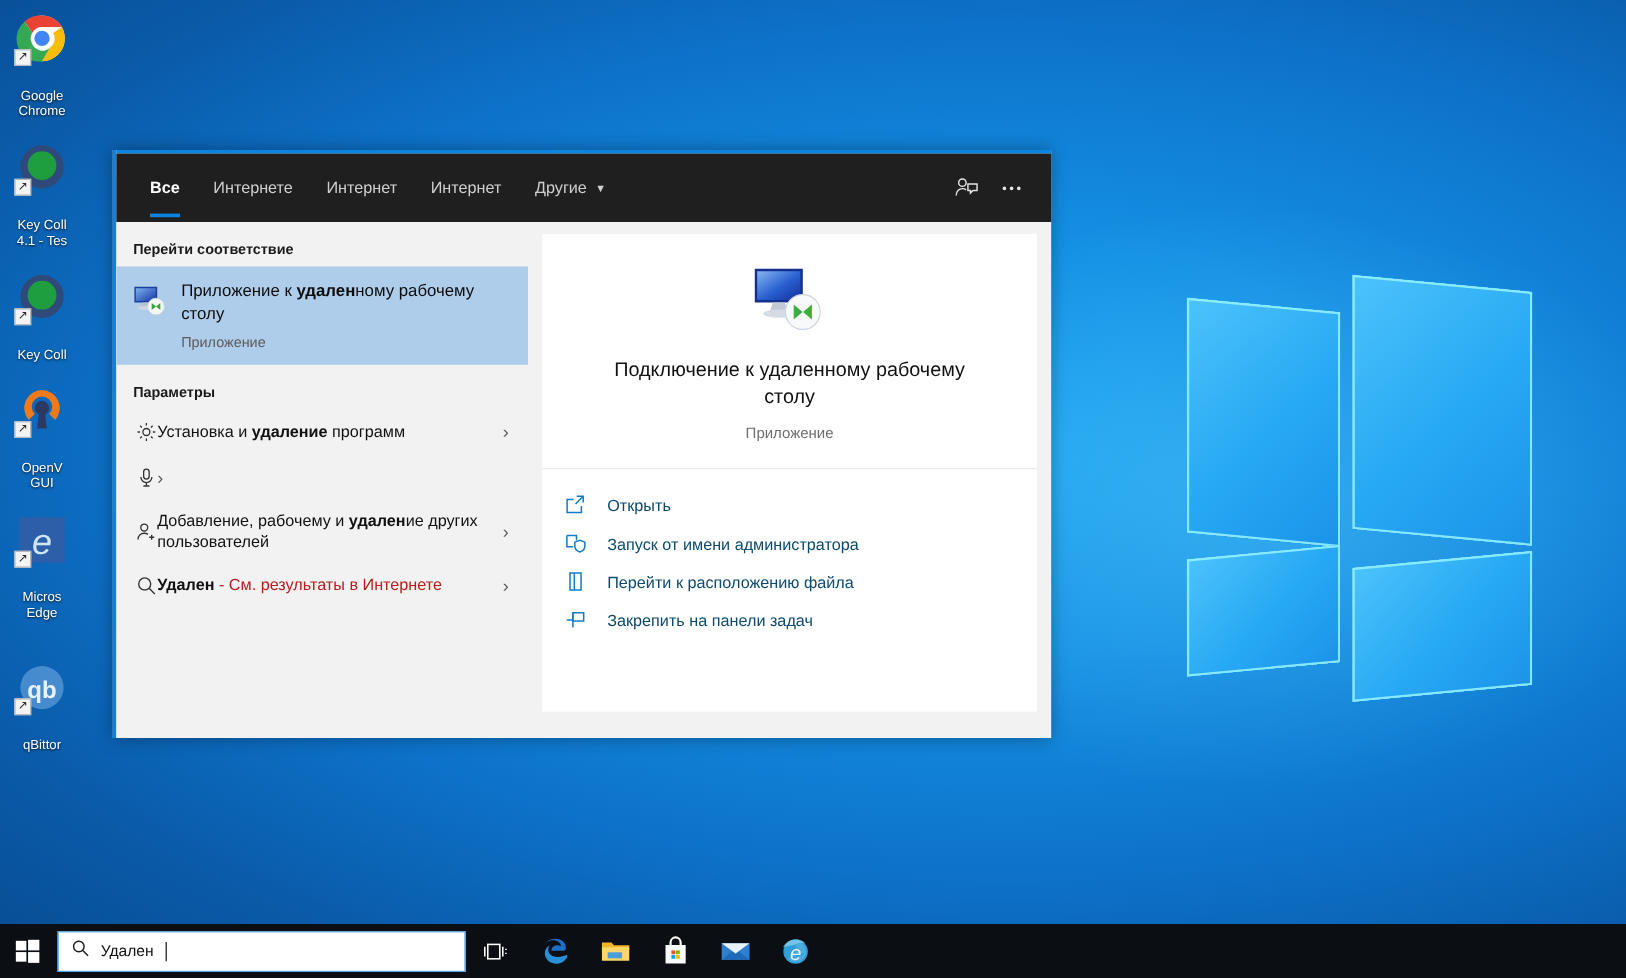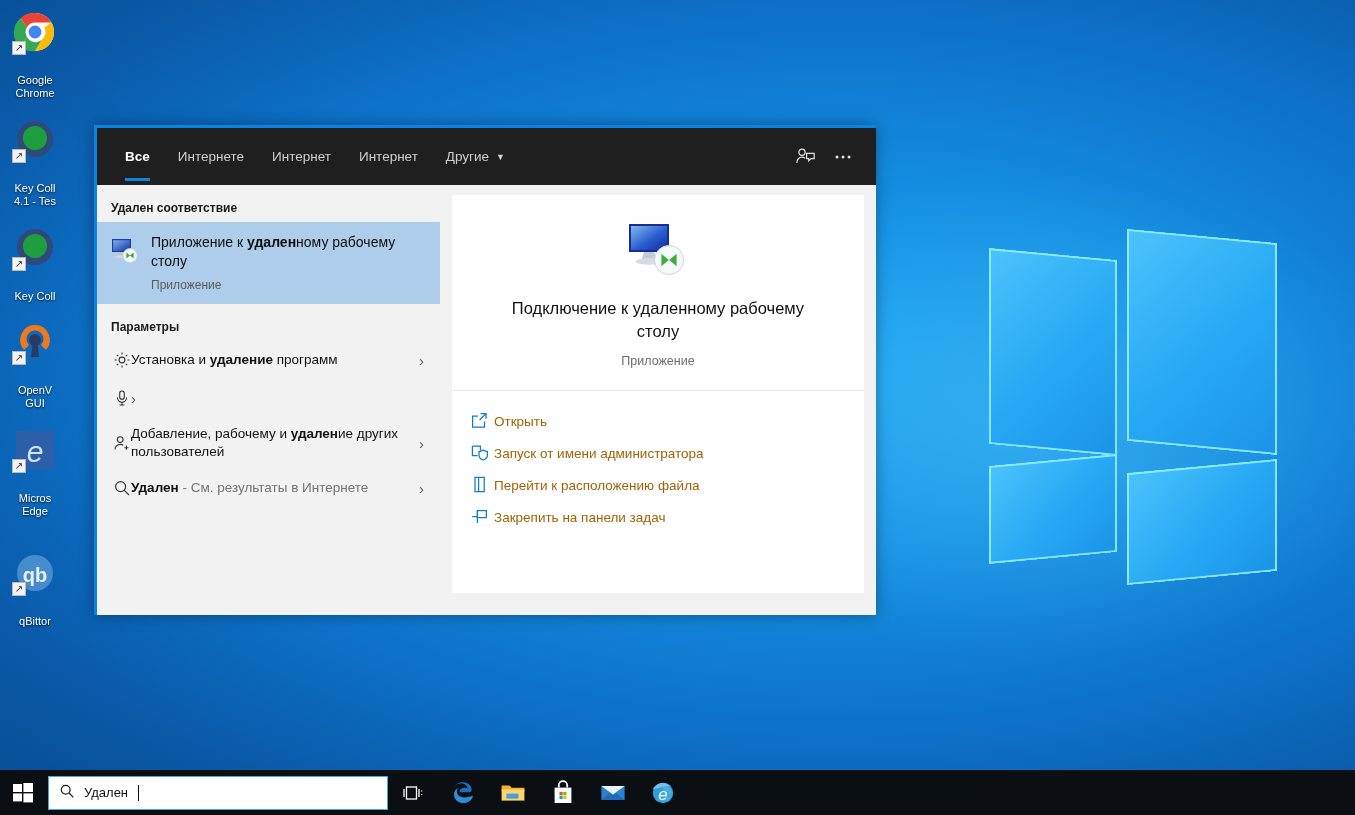--- a/index.html
+++ b/index.html
@@ -103,40 +103,40 @@
   .bm-title b{ font-weight:bold; }
   .bm-sub{ font-size:12px; color:#5b5b5b; margin-top:7px; }
 
   .res-row{
     display:flex; align-items:center; gap:0;
     padding:8px 10px 8px 16px; min-height:38px;
   }
   .res-row .ic{ width:18px; height:18px; flex:0 0 18px; color:#333; }
   .res-row .txt{ flex:1; font-size:13.5px; color:#121212; line-height:18px; }
   .res-row .txt b{ font-weight:bold; }
-  .res-row .txt .muted{ color:#737373; }
+  .res-row .txt .muted{ color:#b91c1c; }
   .chev{ color:#5a5a5a; font-size:15px; padding-right:8px; }
 
   
   #preview-pane{
     position:absolute; left:355px; top:70px; right:12px; bottom:22px;
     background:#fff;
   }
   #preview-head{
     padding:26px 24px 22px; text-align:center; border-bottom:1px solid #eaeaea;
   }
   #preview-head .bigicon{ width:66px; height:62px; margin:0 auto 14px; position:relative; }
   #preview-title{
     font-size:16.5px; color:#111; line-height:23px; padding:0 22px;
   }
   #preview-sub{ font-size:12.5px; color:#6d6d6d; margin-top:11px; }
   #preview-actions{ padding:14px 0 0 18px; }
   .act-row{
-    display:flex; align-items:center; gap:4px;
-    height:32px; font-size:13.5px; color:#a16207;
+    display:flex; align-items:center; gap:16px;
+    height:32px; font-size:13.5px; color:#0c4a6e;
   }
   .act-row .ic{ width:20px; height:20px; flex:0 0 20px; color:#0f7cc4; }
 
   
   #taskbar{
     position:absolute; left:0; bottom:0; width:1355px; height:45px;
     background:#0b0e12; z-index:10; display:flex; align-items:center;
   }
   #start-button{
     width:46px; height:45px; display:flex; align-items:center; justify-content:center;
@@ -282,21 +282,21 @@
       <svg width="20" height="20" viewBox="0 0 20 20" fill="#e4e4e4">
         <circle cx="4" cy="10" r="1.5"></circle>
           <circle cx="10" cy="10" r="1.5"></circle>
           <circle cx="16" cy="10" r="1.5"></circle>
       </svg>
     </div>
   </div>
 
   <div id="results-col">
 
-    <div class="group-label">Удален соответствие</div>
+    <div class="group-label">Перейти соответствие</div>
 
     <div class="best-match">
       <div class="ic">
         <svg viewBox="0 0 30 30" width="30" height="30">
           <path d="M3 4h19v13H3z" fill="#1a3f9e"></path>
           <path d="M4.2 5.2h16.6v10.6H4.2z" fill="url(#gsm)"></path>
           <defs>
               <linearGradient id="gsm" x1="0" y1="0" x2="1" y2="1">
             <stop offset="0" stop-color="#7fb2ef"></stop>
                 <stop offset="1" stop-color="#1437a5"></stop>

